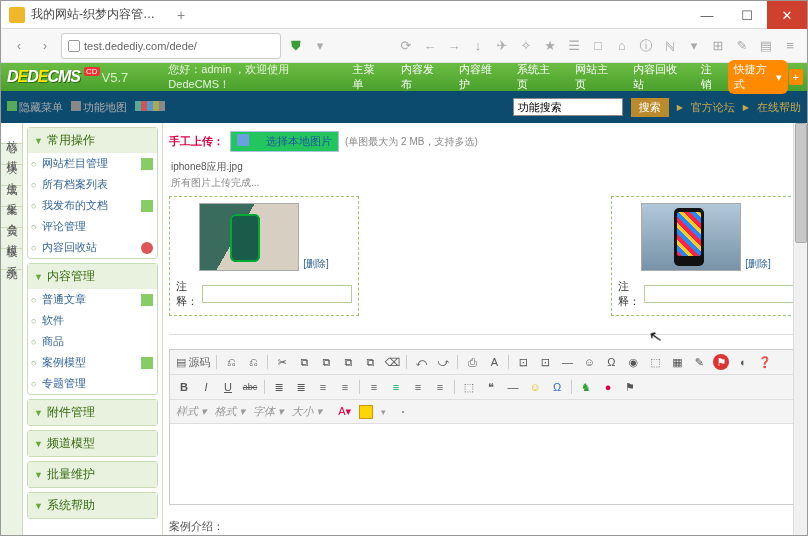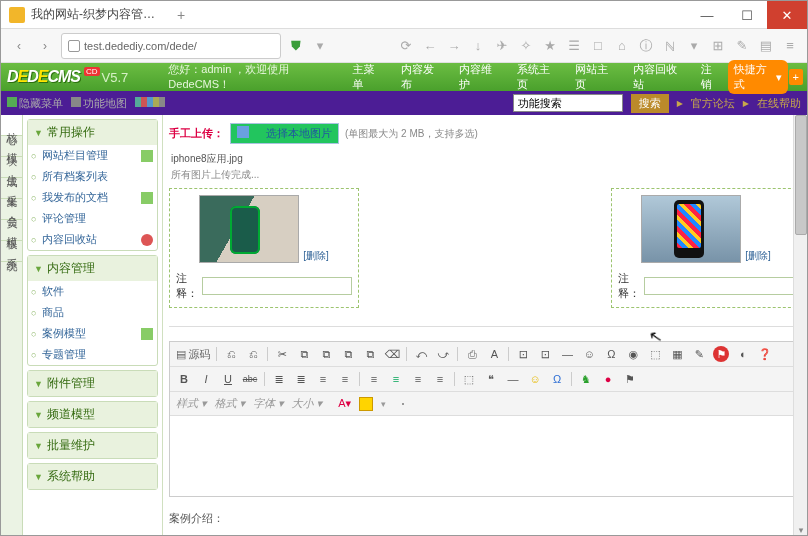--- a/index.html
+++ b/index.html
@@ -29,21 +29,21 @@
 .cmsheader .logo .e { color:#ffe400; }
 .cmsheader .ver { background:#e33; color:#fff; font-size:8px; padding:0 2px; border-radius:2px; margin-left:-2px; position:relative; top:-6px; }
 .cmsheader .ver2 { font-size:13px; color:#d6f0c6; margin-left:2px; }
 .cmsheader .welcome { margin-left:40px; color:#e6f6dc; }
 .cmsheader .menu { display:flex; margin-left:10px; gap:4px; }
 .cmsheader .menu span { padding:3px 8px; color:#fff; }
 .cmsheader .quick { margin-left:auto; margin-right:1px; background:#ff8a00; color:#fff; padding:2px 6px; border-radius:6px; display:flex; align-items:center; gap:3px; }
 .cmsheader .plusbtn { background:#ff8a00; color:#fff; padding:2px 4px; border-radius:2px; margin-right:4px; }
 
 
-.subheader { height:24px; background:#4c1d95; display:flex; align-items:center; color:#aaa; font-size:11px; padding:8px 6px; gap:8px; }
+.subheader { height:24px; background:#0c4a6e; display:flex; align-items:center; color:#aaa; font-size:11px; padding:16px 6px; gap:8px; }
 .subheader .sq { width:10px; height:10px; background:#5a5; display:inline-block; margin-right:2px; }
 .subheader .sq2 { background:#888; }
 .subheader .spacer { flex:1; }
 .subheader input { height:18px; width:110px; font-size:11px; padding:0 4px; border:1px solid #888; }
 .subheader .srchbtn { background:#bb8a2a; color:#fff; padding:2px 8px; border:none; font-size:11px; }
 .subheader .link { color:#c7a84b; }
 .subheader .tri { color:#c7a84b; font-size:8px; }
 
 
 .mainwrap { display:flex; height:calc(536px - 28px - 34px - 28px - 24px); }
@@ -228,20 +228,24 @@
           </li>
       </ul>
     </div>
     <div class="grp">
       <h4>
           <span class="chev">▼</span>
           <span>内容管理</span>
         </h4>
       <ul>
         <li>
+            <span>普通文章</span>
+            <span class="micon" style="background:#8c6"></span>
+          </li>
+        <li>
             <span>软件</span>
           </li>
         <li>
             <span>商品</span>
           </li>
         <li>
             <span>案例模型</span>
             <span class="micon" style="background:#8c6"></span>
           </li>
         <li>

